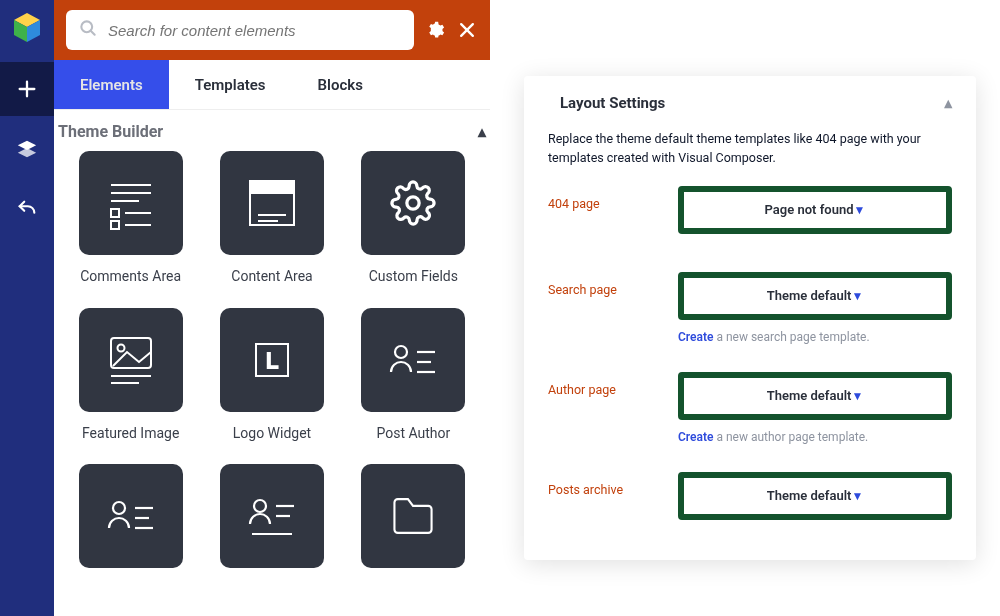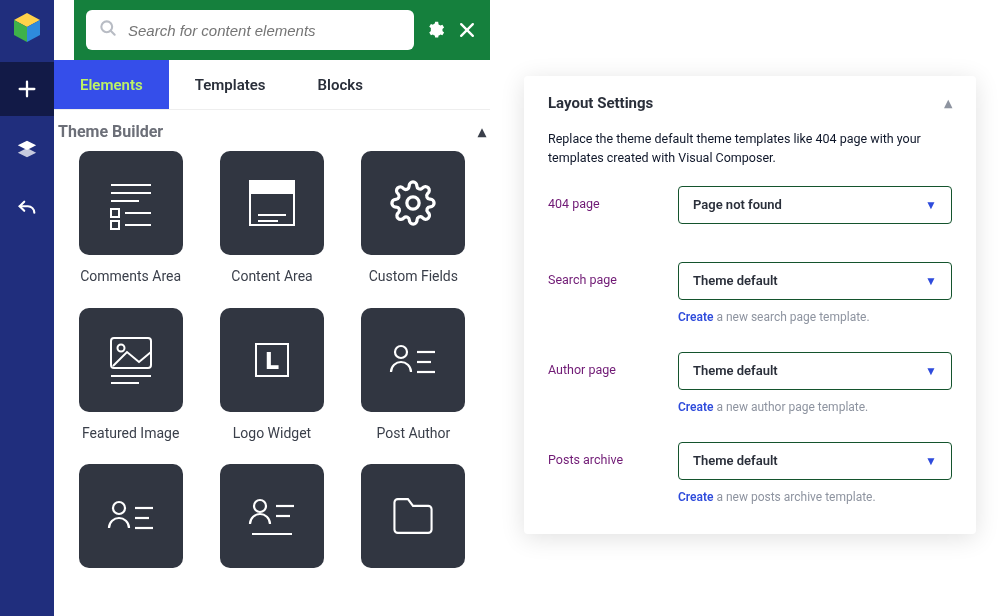--- a/index.html
+++ b/index.html
@@ -42,26 +42,25 @@
   }
   .side-btn.active { background: #121a47; }
   .main {
     flex: 1;
     display: flex;
     flex-direction: column;
     background: #fff;
   }
   .topbar {
     height: 60px;
-    background: #15803d;
+    background: #c2410c;
     display: flex;
     align-items: center;
     padding: 0 12px;
     gap: 10px;
-    margin-left: 20px;
   }
   .search {
     flex: 1;
     height: 40px;
     background: #fff;
     border-radius: 6px;
     display: flex;
     align-items: center;
     padding: 0 12px;
     gap: 10px;
@@ -91,21 +90,21 @@
     padding: 0 26px;
     display: flex;
     align-items: center;
     font-size: 15px;
     font-weight: 600;
     color: #2a2f3a;
     cursor: pointer;
   }
   .tab.active {
     background: #354eea;
-    color: #bef264;
+    color: #e5e5e5;
   }
   .section-header {
     display: flex;
     align-items: center;
     justify-content: space-between;
     padding: 12px 4px 10px;
     font-size: 16px;
     font-weight: 700;
     color: #6c6f78;
   }
@@ -148,47 +147,48 @@
     border-radius: 4px;
     box-shadow: 0 4px 24px rgba(0,0,0,0.12);
     padding: 18px 24px 24px;
   }
   .panel h3 {
     font-size: 15px;
     font-weight: 700;
     color: #2a2f3a;
     display:flex; justify-content:space-between; align-items:flex-start;
     margin-bottom: 18px;
+    margin-left: 12px;
   }
   .panel .desc {
     font-size: 12.5px;
     color: #0f172a;
     line-height: 1.5;
     margin-bottom: 18px;
   }
   .row {
     display: flex;
     align-items: flex-start;
     margin-bottom: 28px;
   }
   .row:last-child { margin-bottom: 6px; margin-top: 14px; }
   .row-label {
     width: 130px;
     font-size: 12.5px;
-    color: #701a75;
+    color: #c2410c;
     padding-top: 10px;
   }
   .row-body { flex: 1; }
   .select {
-    height: 38px;
-    border: 1px solid #14532d;
+    height: 48px;
+    border: 6px solid #14532d;
     border-radius: 4px;
     display: flex;
     align-items: center;
-    justify-content: space-between;
+    justify-content: center;
     padding: 0 14px;
     font-size: 13px;
     font-weight: 600;
     color: #2a2f3a;
     cursor: pointer;
     margin-bottom: 10px;
   }
   .select .caret { color: #2e4bdc; font-size: 12px; }
   .hint {
     font-size: 12px;
@@ -410,18 +410,15 @@
     </div>
   </div>
 
   <div class="row">
     <div class="row-label">Posts archive</div>
     <div class="row-body">
       <div class="select">
         <span>Theme default</span>
         <span class="caret">▼</span>
       </div>
-      <div class="hint">
-        <span class="link">Create</span><span> a new posts archive template.</span>
-      </div>
     </div>
   </div>
 </div>
 
 </body></html>

